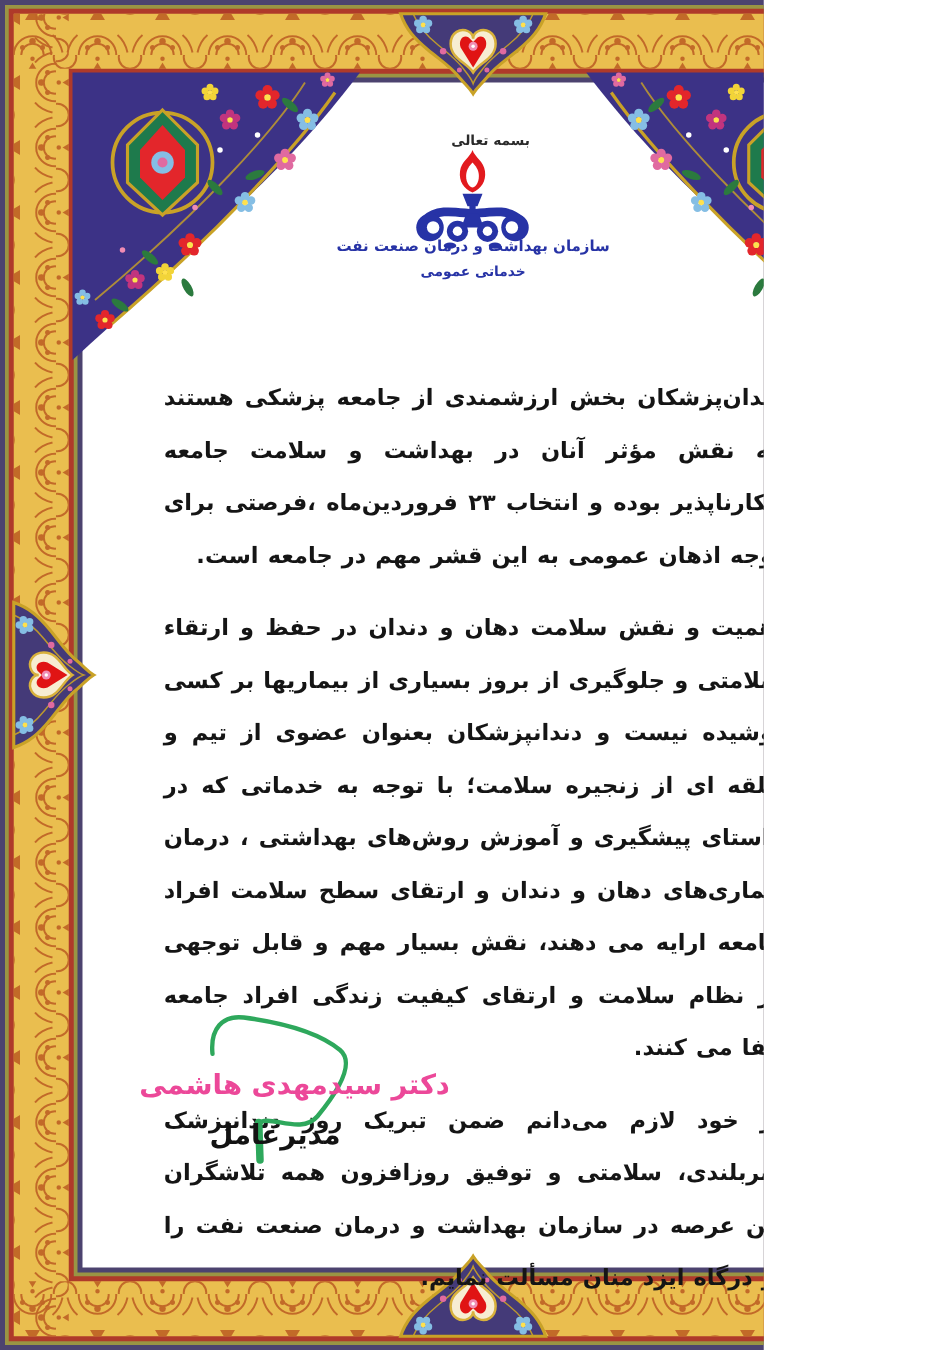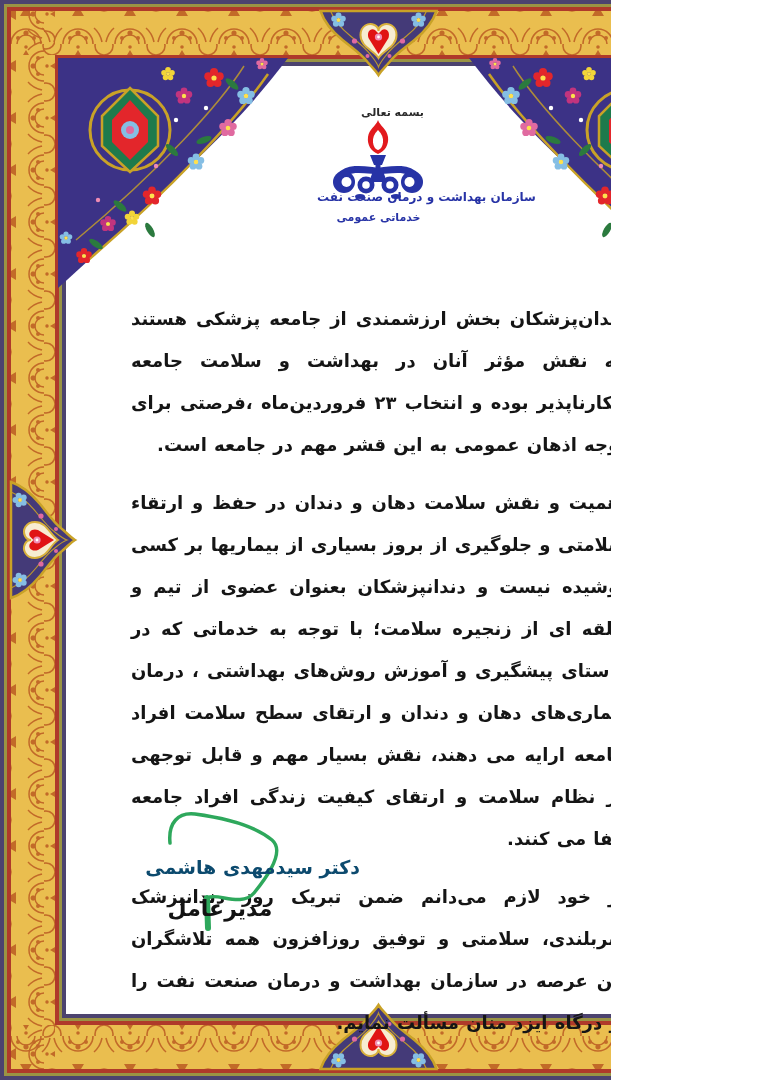--- a/index.html
+++ b/index.html
@@ -10,36 +10,36 @@
   svg{display:block;}
   .frame-svg{position:absolute;left:0;top:0;z-index:1;}
   .content{position:absolute;left:0;top:0;width:757px;height:1080px;z-index:2;}
   .bismillah{
     position:absolute;top:106px;left:50%;transform:translateX(calc(-50% + 14px));
     font-size:11px;font-weight:bold;color:#2a2a2a;direction:rtl;white-space:nowrap;
   }
   .logo-svg{position:absolute;left:316px;top:118px;}
   .org-name{
     position:absolute;top:190px;left:268px;width:221px;text-align:center;
-    font-size:12px;font-weight:bold;color:#2733A6;direction:rtl;white-space:nowrap;margin-left:48px;
+    font-size:12px;font-weight:bold;color:#2733A6;direction:rtl;white-space:nowrap;
   }
   .dept-name{
     position:absolute;top:211px;left:318px;width:121px;text-align:center;
     font-size:11px;font-weight:bold;color:#2733A6;direction:rtl;
   }
   .body-text{
     position:absolute;left:115px;top:282px;width:527px;
     direction:rtl;text-align:justify;
     font-size:18px;font-weight:bold;color:#151515;line-height:42px;word-spacing:1px;
   }
   .body-text p{margin:16px;}
   .sig-scribble{position:absolute;left:150px;top:798px;}
   .sig-name{
     position:absolute;left:160px;top:856px;width:200px;text-align:center;
-    font-size:19px;font-weight:bold;color:#0c4a6e;direction:rtl;white-space:nowrap;
+    font-size:22px;font-weight:bold;color:#ec4899;direction:rtl;white-space:nowrap;
   }
   .sig-title{
     position:absolute;left:150px;top:896px;width:140px;text-align:center;
     font-size:22px;font-weight:bold;color:#131313;direction:rtl;white-space:nowrap;
   }
 </style>
 </head>
 <body>
 
 <div class="page">

